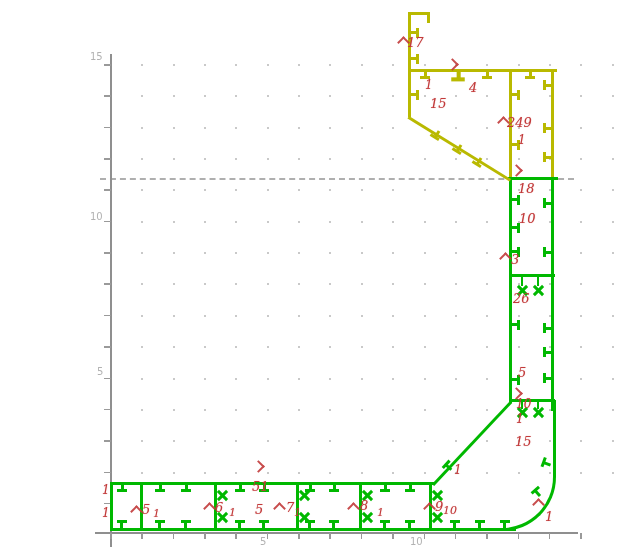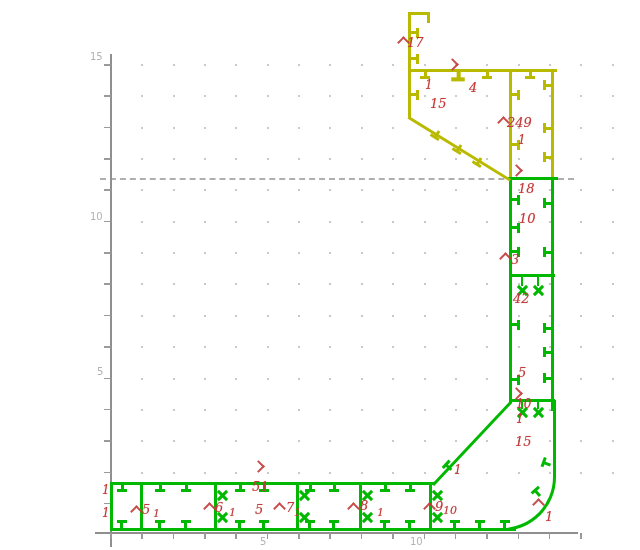--- a/index.html
+++ b/index.html
@@ -576,21 +576,21 @@
       <div class="chev" style="left: 254px; top: 462px; transform: rotate(45deg);"></div>
       <div class="ann" style="left: 407px; top: 36px;">17</div>
       <div class="ann" style="left: 425px; top: 79px; font-size: 12px;">1</div>
       <div class="ann" style="left: 469px; top: 81px;">4</div>
       <div class="ann" style="left: 430px; top: 97px;">15</div>
       <div class="ann" style="left: 507px; top: 116px;">249</div>
       <div class="ann" style="left: 518px; top: 134px; font-size: 12px;">1</div>
       <div class="ann" style="left: 518px; top: 182px;">18</div>
       <div class="ann" style="left: 519px; top: 212px;">10</div>
       <div class="ann" style="left: 511px; top: 253px;">3</div>
-      <div class="ann" style="left: 513px; top: 292px;">42</div>
+      <div class="ann" style="left: 513px; top: 292px;">26</div>
       <div class="ann" style="left: 518px; top: 366px;">5</div>
       <div class="ann" style="left: 516px; top: 398px; font-size: 12px;">10</div>
       <div class="ann" style="left: 516px; top: 413px; font-size: 12px;">1</div>
       <div class="ann" style="left: 515px; top: 435px;">15</div>
       <div class="ann" style="left: 545px; top: 510px;">1</div>
       <div class="ann" style="left: 102px; top: 484px; font-size: 12px;">1</div>
       <div class="ann" style="left: 102px; top: 507px; font-size: 12px;">1</div>
       <div class="ann" style="left: 142px; top: 503px;">5</div>
       <div class="ann" style="left: 153px; top: 508px; font-size: 11px;">1</div>
       <div class="ann" style="left: 215px; top: 501px;">6</div>

